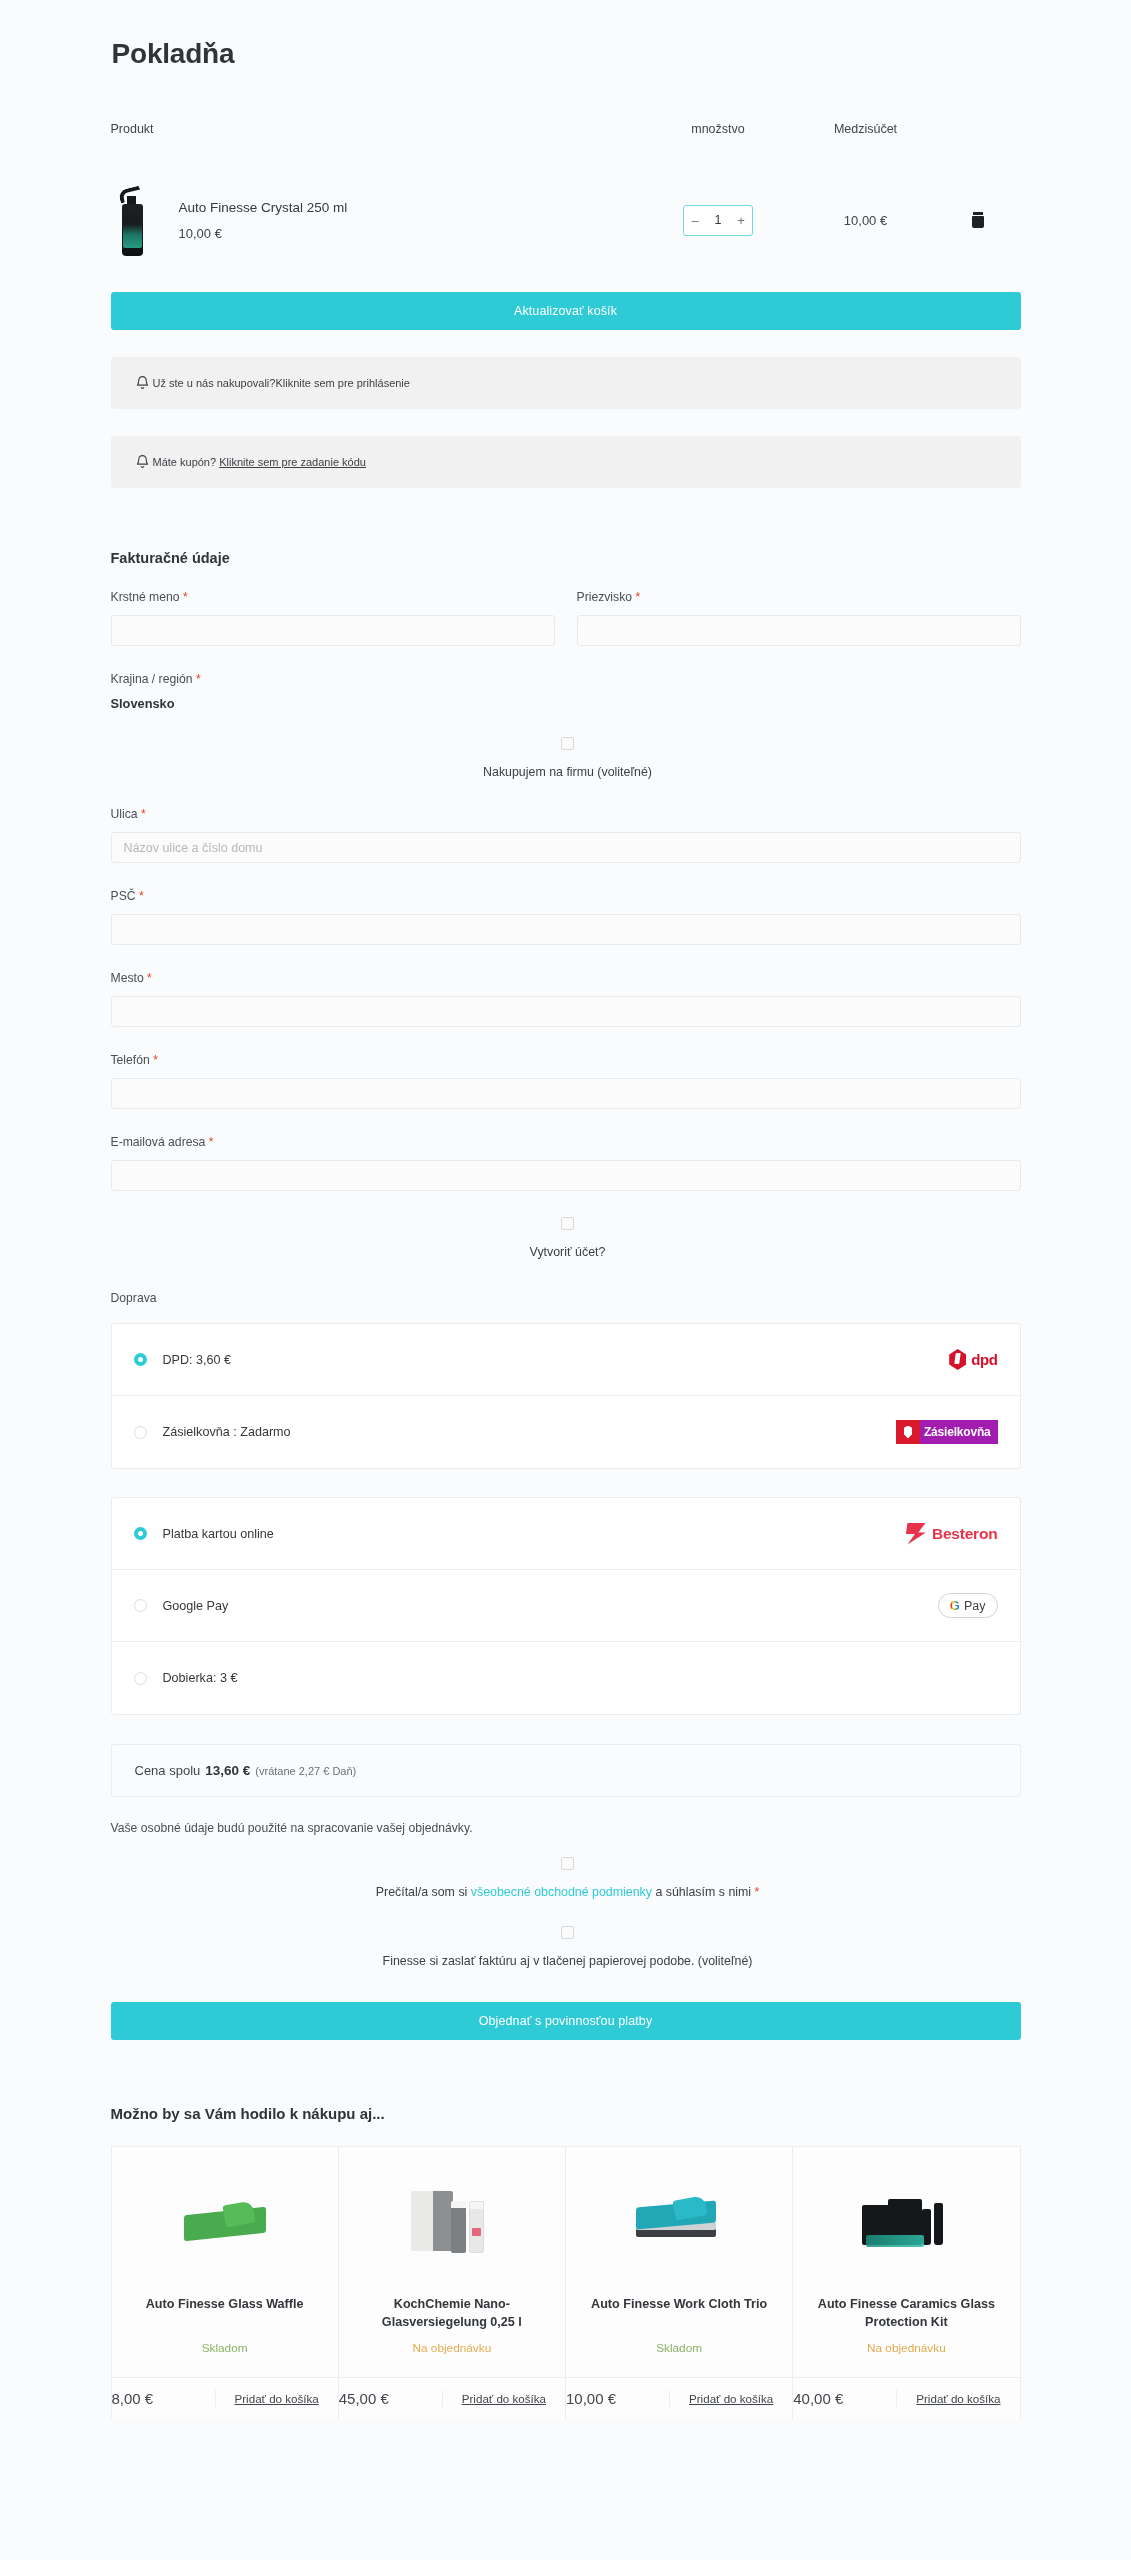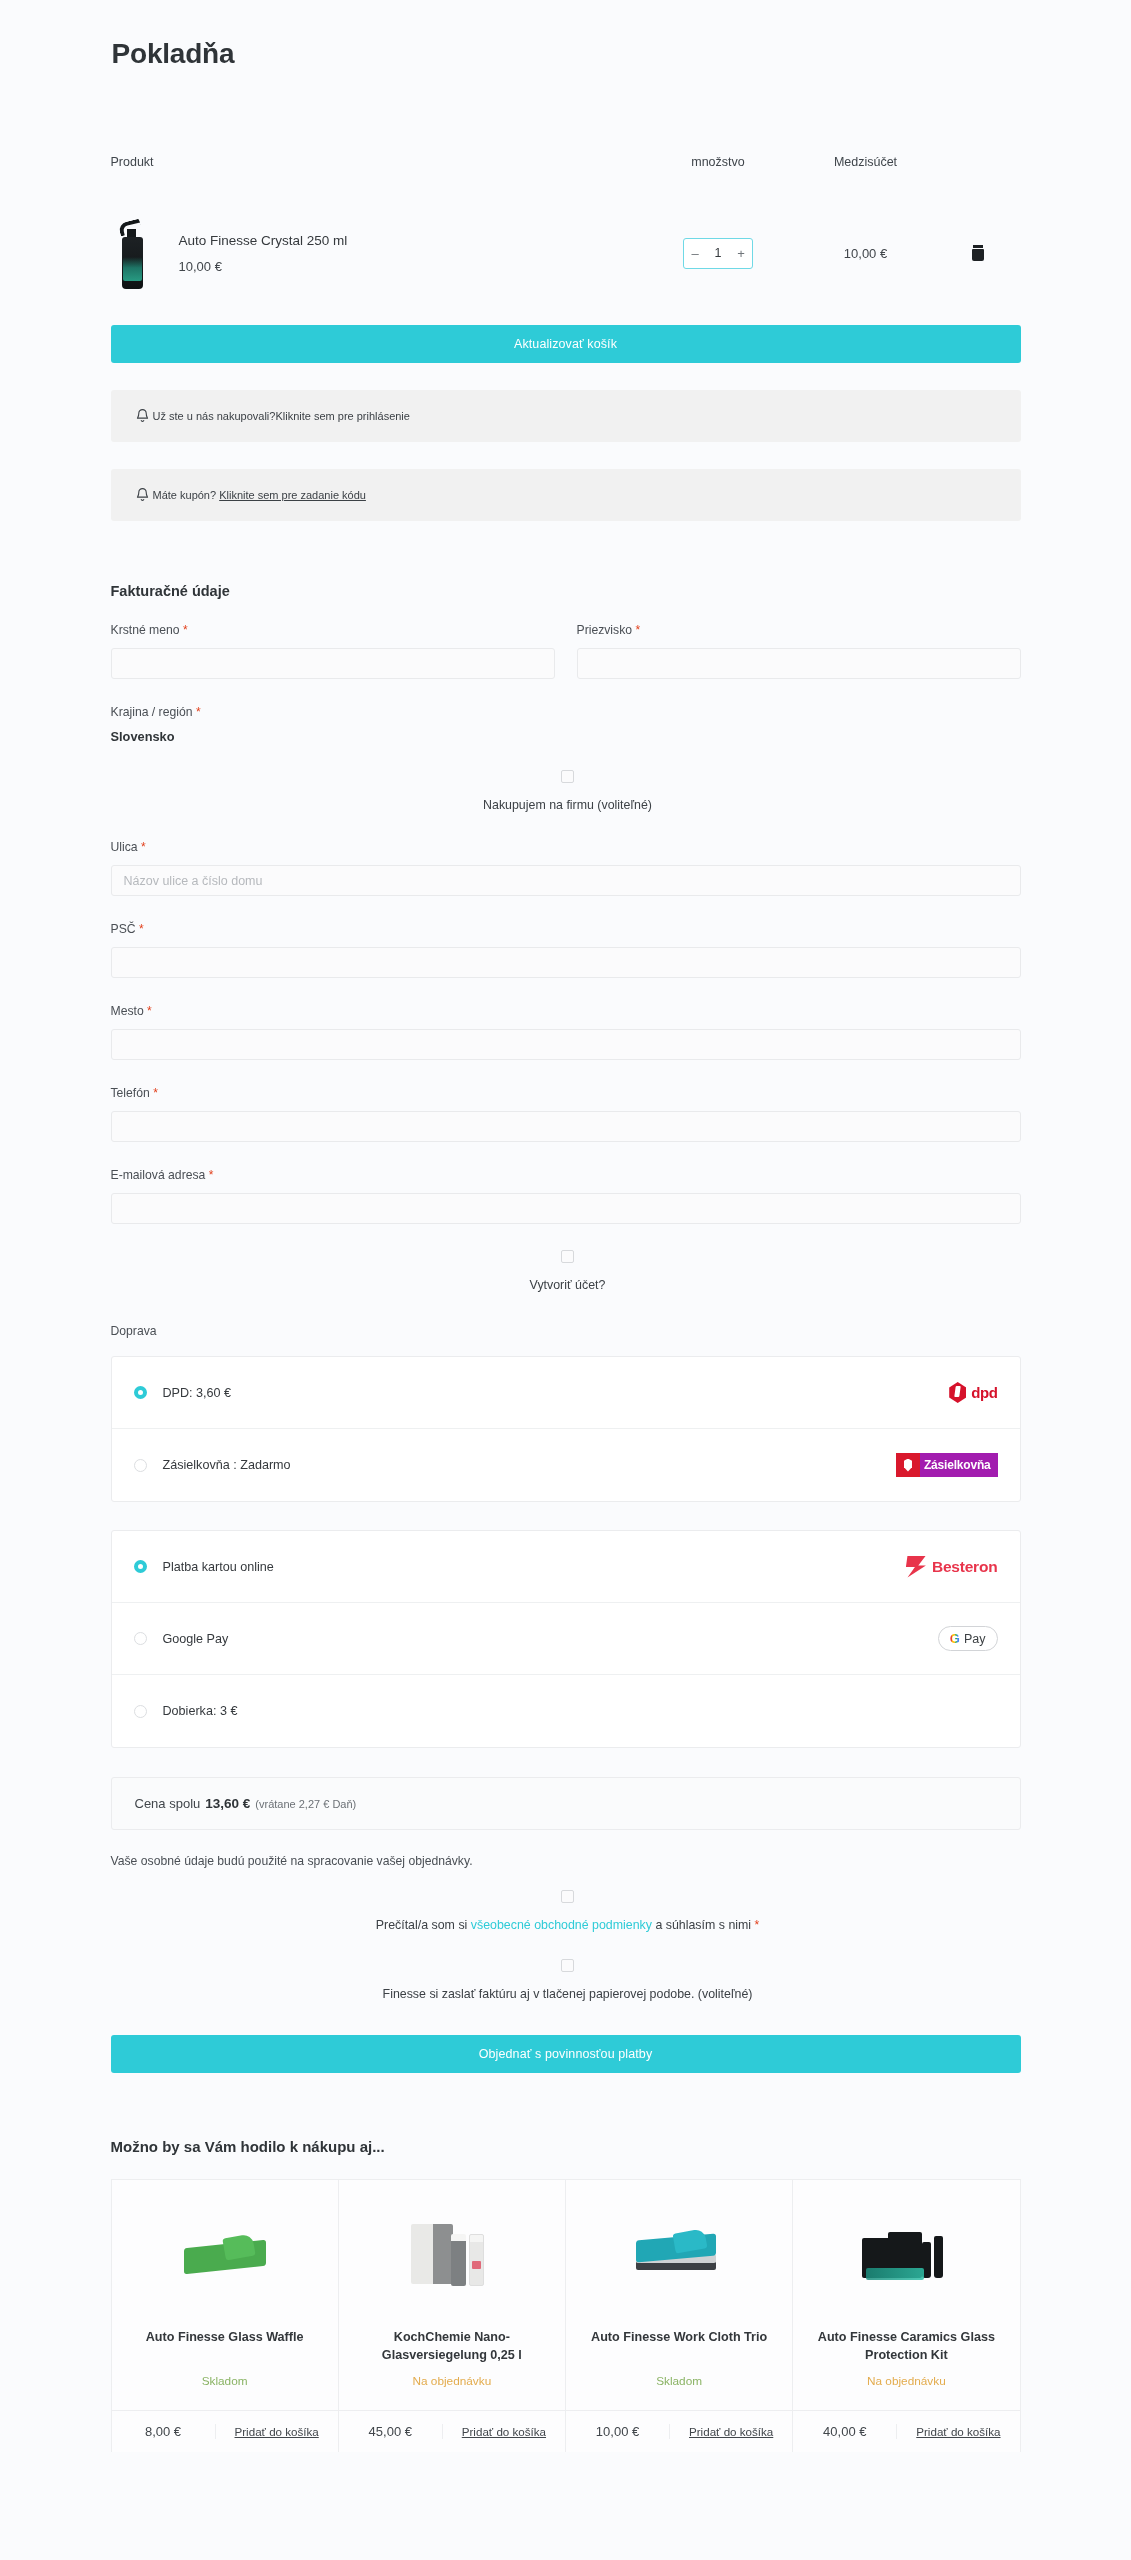--- a/index.html
+++ b/index.html
@@ -24,21 +24,21 @@
     margin: 0 auto;
     padding-top: 38px;
   }
 
   
   .page-title {
     font-size: 28px;
     font-weight: bold;
     color: #2f3438;
     letter-spacing: -0.2px;
-    margin-bottom: 85px;
+    margin-bottom: 52px;
     padding-left: 1px;
   }
 
   
   .cart-head {
     display: flex;
     align-items: center;
     font-size: 12.5px;
     color: #3f454b;
     padding-bottom: 12px;
@@ -387,22 +387,21 @@
   .stock-in { color: #8ab364; }
   .stock-order { color: #e3ac4e; }
   .card-foot {
     border-top: 1px solid #edeef0;
     display: flex;
     align-items: center;
     height: 42px;
   }
   .card-price {
     width: 46%;
-    text-align: center;
-    font-size: 13px;
+    font-size: 15px;
     color: #41464b;
     border-right: 1px solid #edeef0;
   }
   .card-add {
     flex: 1;
     text-align: center;
     font-size: 11.6px;
     color: #41464b;
     cursor: pointer;
     text-decoration: underline;

